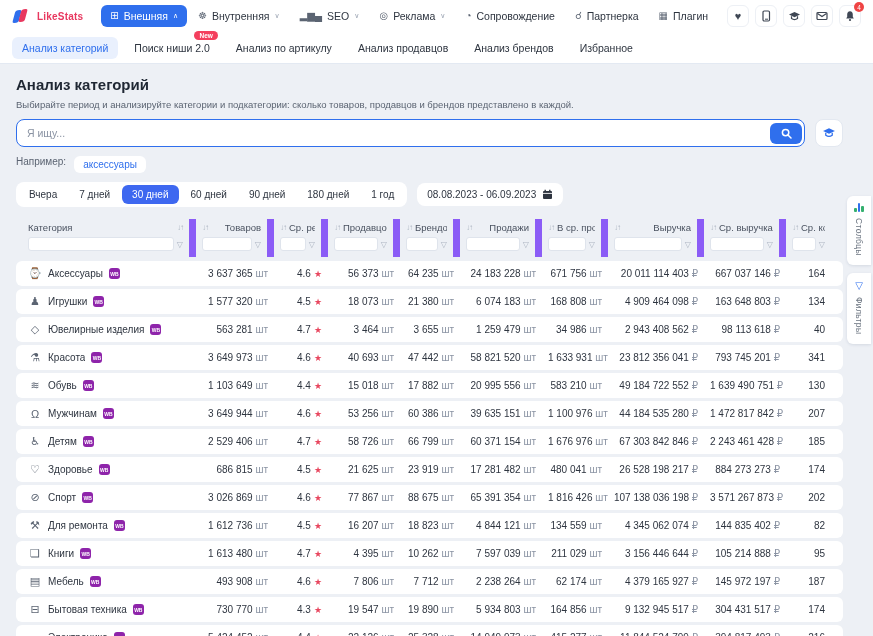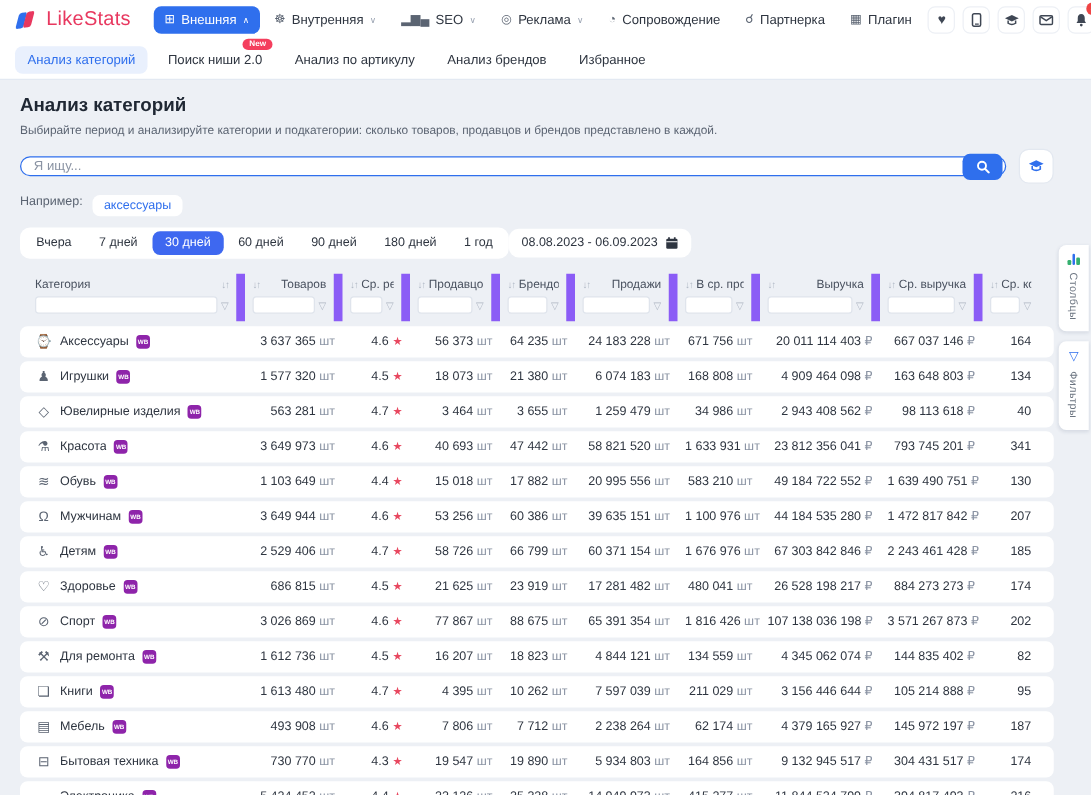--- a/index.html
+++ b/index.html
@@ -8,21 +8,21 @@
     font-family:"Liberation Sans","DejaVu Sans",sans-serif;
     background:#edf0f5; color:#2e3540; font-size:10px;
   }
   
   .topbar { height:32px; background:#fff; display:flex; align-items:center; padding:0 12px; gap:4px; }
   .logo { display:flex; align-items:center; gap:7px; margin-right:14px; }
   .logo-mark { position:relative; width:18px; height:16px; }
   .logo-mark i { position:absolute; width:6px; height:13px; border-radius:2px; transform:skewX(-22deg) rotate(-8deg); }
   .logo-mark i.b1 { left:2px; top:2px; background:#2f6fed; }
   .logo-mark i.b2 { left:8px; top:1px; background:#e8385f; }
-  .logo-text { font-size:16px; font-weight:normal; color:#e8385f; letter-spacing:.2px; }
+  .logo-text { font-size:10px; font-weight:bold; color:#e8385f; letter-spacing:.2px; }
   .main-nav { display:flex; align-items:center; gap:2px; flex:1; }
   .nav-item { display:flex; align-items:center; gap:5px; border:none; background:transparent; cursor:pointer;
     font-family:inherit; font-size:10.5px; color:#2e3540; padding:5px 9px; border-radius:6px; white-space:nowrap; }
   .nav-item .nav-ic { font-size:10px; color:#5b6472; line-height:1; }
   .nav-item .chev { font-size:7px; color:#9aa3b2; }
   .nav-item.active { background:#2f6fed; color:#fff; }
   .nav-item.active .nav-ic, .nav-item.active .chev { color:#fff; }
   .top-actions { display:flex; align-items:center; gap:6px; }
   .icon-btn { width:22px; height:22px; border:1px solid #edf0f5; background:#fff; border-radius:6px;
     display:flex; align-items:center; justify-content:center; cursor:pointer; position:relative; color:#3f4754; }
@@ -35,31 +35,31 @@
     padding:5px 10px; border-radius:6px; cursor:pointer; white-space:nowrap; }
   .tab.active { background:#e9f0fd; color:#2f6fed; }
   .tab .new-badge { position:absolute; top:-6px; right:2px; background:#f43f5e; color:#fff; font-size:6.5px;
     font-weight:bold; padding:1px 5px; border-radius:6px; }
   
   .content { padding:10px 30px 0 16px; position:relative; }
   .page-title { font-size:15px; font-weight:bold; color:#1f2733; margin-top:2px; }
   .page-sub { font-size:9.5px; color:#5b6472; margin-top:6px; }
   .search-row { display:flex; align-items:center; gap:10px; margin-top:9px; }
   .search-box { flex:1; display:flex; align-items:center; border:1.5px solid #2f6fed; background:#fff;
-    border-radius:8px; height:16px; padding:2px; }
+    border-radius:8px; height:28px; padding:2px; }
   .search-box input { flex:1; border:none; outline:none; font-family:inherit; font-size:10.5px; padding:0 8px; color:#2e3540; background:transparent; }
   .search-box input::placeholder { color:#8a93a3; }
   .search-btn { width:32px; height:21px; background:#2f6fed; border:none; border-radius:6px; cursor:pointer;
     display:flex; align-items:center; justify-content:center; }
   .edu-btn { width:28px; height:28px; background:#fff; border:1px solid #e3e8f0; border-radius:8px; cursor:pointer;
     display:flex; align-items:center; justify-content:center; }
   .example-row { display:flex; align-items:flex-start; gap:8px; margin-top:9px; }
   .example-label { font-size:10px; color:#5b6472; }
   .chip { background:#fff; color:#2f6fed; font-size:10px; padding:3px 9px; border-radius:6px; border:none; cursor:pointer; font-family:inherit; }
-  .period-row { display:flex; align-items:center; gap:0; margin-top:9px; }
+  .period-row { display:flex; align-items:center; gap:10px; margin-top:9px; }
   .pill-group { background:#fff; border-radius:8px; padding:3px; display:flex; gap:2px; }
   .pill { border:none; background:transparent; font-family:inherit; font-size:10px; color:#2e3540;
     padding:4px 10px; border-radius:6px; cursor:pointer; white-space:nowrap; }
   .pill.active { background:#3e68f0; color:#fff; }
   .date-box { background:#fff; border-radius:8px; padding:6px 10px; display:flex; align-items:center; gap:6px;
     font-size:10px; color:#2e3540; cursor:pointer; }
   
   .grid-cols { display:grid; grid-template-columns:168px 78px 54px 72px 60px 82px 66px 96px 82px 45px; }
   .table-wrap { margin-top:12px; }
   .t-head { padding:0 12px; }
@@ -168,20 +168,21 @@
       <span class="badge-dot">4</span>
     </button>
 
   </div>
 </div>
 
 <div class="subnav">
     <button class="tab active">Анализ категорий</button>
     <button class="tab">Поиск ниши 2.0<span class="new-badge">New</span></button>
     <button class="tab">Анализ по артикулу</button>
+    <button class="tab">Анализ продавцов</button>
     <button class="tab">Анализ брендов</button>
     <button class="tab">Избранное</button>
   </div>
 
 <div class="content">
   <div class="page-title">Анализ категорий</div>
   <div class="page-sub">Выбирайте период и анализируйте категории и подкатегории: сколько товаров, продавцов и брендов представлено в каждой.</div>
 
   <div class="search-row">
     <div class="search-box">

